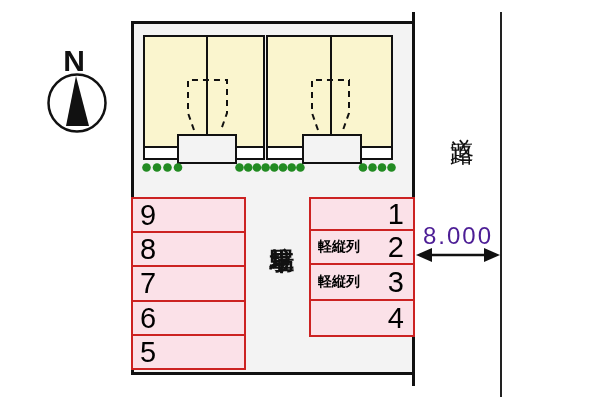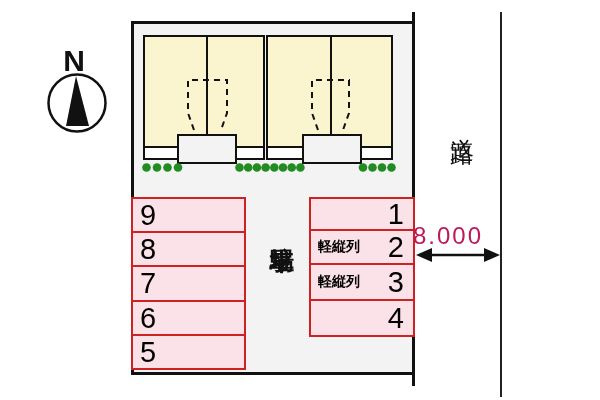--- a/index.html
+++ b/index.html
@@ -35,22 +35,22 @@
   .pright{left:309px;width:106px;padding-right:9px;justify-content:flex-end;}
   .ptag{position:absolute;left:7px;top:50%;transform:translateY(-50%);
         font-size:14px;font-weight:bold;color:#000;}
   #pl9{top:197px;height:36px;} #pl8{top:231px;height:36px;} #pl7{top:265px;height:37px;}
   #pl6{top:300px;height:36px;} #pl5{top:334px;height:36px;}
   #pr1{top:197px;height:34px;} #pr2{top:229px;height:36px;}
   #pr3{top:263px;height:38px;} #pr4{top:299px;height:38px;}
   #parking-area-label{left:270px;top:228px;width:28px;writing-mode:vertical-rl;text-orientation:upright;
         font-size:24px;font-weight:bold;letter-spacing:1px;color:#111;z-index:6;}
   
-  #dim-label{left:413px;top:222px;width:90px;font-size:24px;
-        letter-spacing:2px;color:#be185d;z-index:6;}
+  #dim-label{left:413px;top:222px;width:90px;text-align:center;font-size:24px;
+        letter-spacing:2px;color:#4c1d95;z-index:6;}
   
   #compass{left:28px;top:40px;z-index:6;}
   
   #watermark{left:197px;top:179px;font-size:38px;letter-spacing:1px;
         color:rgba(255,255,255,0.62);z-index:9;pointer-events:none;white-space:nowrap;}
 </style>
 </head>
 <body>
 
 <div id="canvas">

